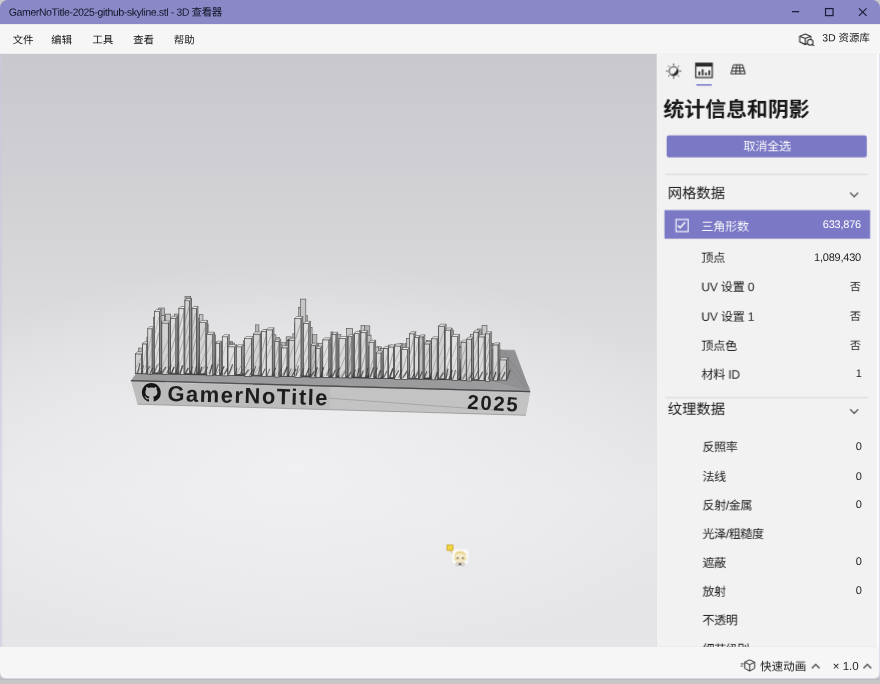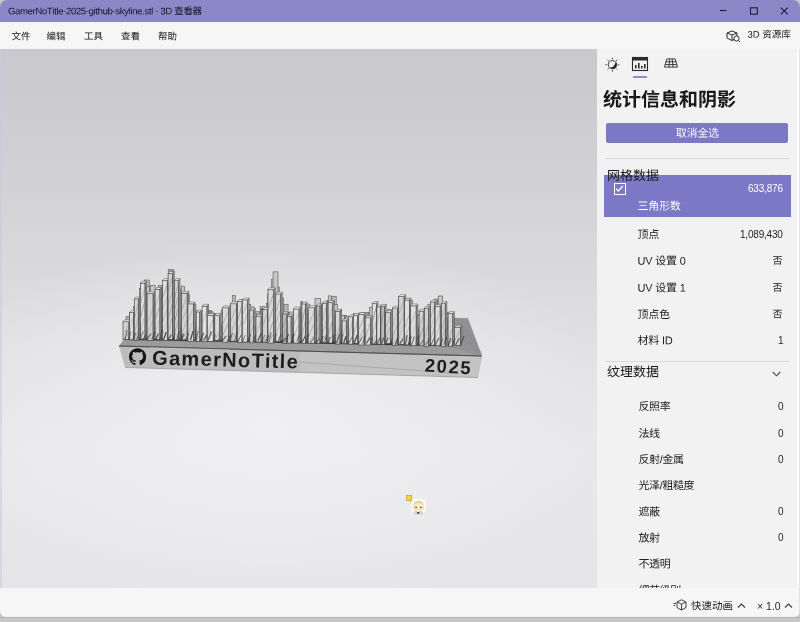--- a/index.html
+++ b/index.html
@@ -18,21 +18,21 @@
       linear-gradient(to bottom, #c9c9cd 0%, #cfcfd3 18%, #d7d7da 36%, #e0e0e3 55%, #e7e7e9 75%, #e5e5e7 100%);
   }
   .panel { position:absolute; left:597px; top:49px; width:203px; height:539px;
     background:#f3f2f2; overflow:hidden; }
   .panel .scroll { position:absolute; right:0; top:0; width:3px; height:539px; background:#fbfbfb; }
   .btn { position:absolute; left:9px; top:74px; width:182px; height:20px;
     background:#7b78c5; border-radius:2px; color:#fff; font-size:11px;
     text-align:center; line-height:20px; }
   .hr1 { position:absolute; left:8px; top:109px; width:184px; height:1px; background:#d9d8d8; }
   .chev { position:absolute; right:19px; width:9px; height:6px; }
-  .selrow { position:absolute; left:7px; top:126px; width:187px; height:42px;
+  .selrow { position:absolute; left:7px; top:142px; width:187px; height:26px;
     background:#7b78c5; color:#fff; }
   .cb { position:absolute; left:10px; top:8px; width:11.5px; height:11.5px; border:1.4px solid #fff; }
   .row { position:absolute; left:0; width:203px; height:26px; font-size:11px; color:#1f1f1f; }
   .row .val { position:absolute; right:17px; top:7.5px; font-size:10px; letter-spacing:-0.2px; }
   .bottombar { position:absolute; left:0; top:588px; width:800px; height:29px;
     background:#f6f6f7; border-radius:0 0 6px 6px; font-size:10.5px; color:#1f1f1f; }
   .bborder { position:absolute; left:0; top:617px; width:800px; height:1px; background:#b3b3bd; }
   .bshadow { position:absolute; left:0; top:618px; width:800px; height:4px; background:#c7c7c7; }
 </style>
 </head>

